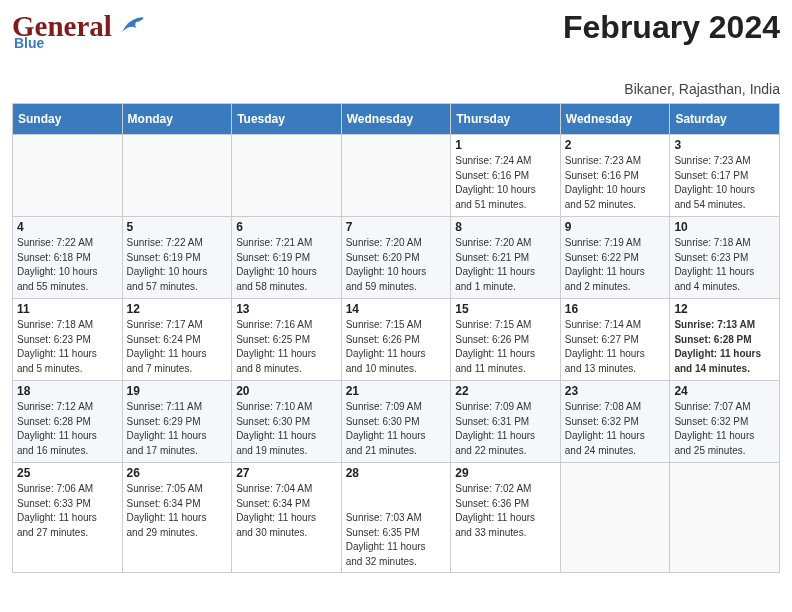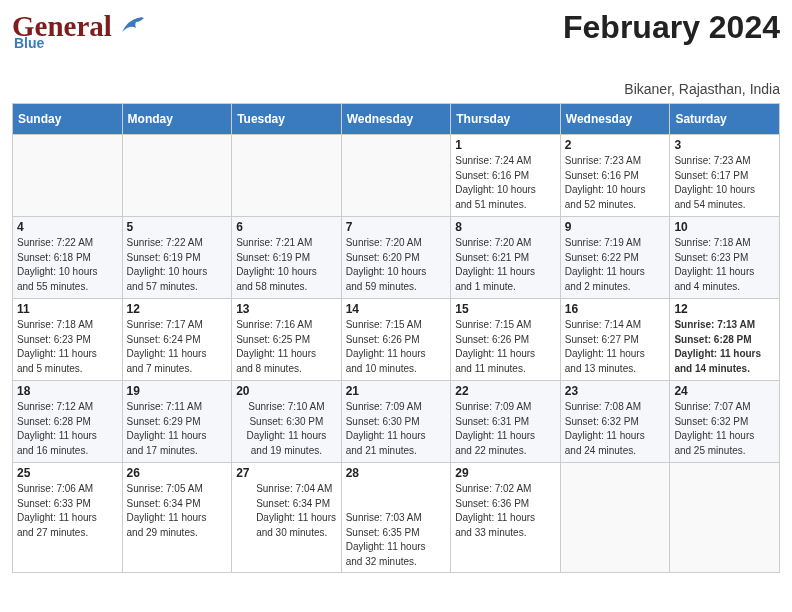--- a/index.html
+++ b/index.html
@@ -255,21 +255,21 @@
           </td>
           <td>
             <div class="day-number">19</div>
             <div class="day-info" style="white-space: pre-line;">Sunrise: 7:11 AM
 Sunset: 6:29 PM
 Daylight: 11 hours
 and 17 minutes.</div>
           </td>
           <td>
             <div class="day-number">20</div>
-            <div class="day-info" style="white-space: pre-line; text-align: center;">Sunrise: 7:10 AM
+            <div class="day-info" style="white-space: pre-line;">Sunrise: 7:10 AM
 Sunset: 6:30 PM
 Daylight: 11 hours
 and 19 minutes.</div>
           </td>
           <td>
             <div class="day-number">21</div>
             <div class="day-info" style="white-space: pre-line;">Sunrise: 7:09 AM
 Sunset: 6:30 PM
 Daylight: 11 hours
 and 21 minutes.</div>
@@ -306,21 +306,21 @@
           </td>
           <td>
             <div class="day-number">26</div>
             <div class="day-info" style="white-space: pre-line;">Sunrise: 7:05 AM
 Sunset: 6:34 PM
 Daylight: 11 hours
 and 29 minutes.</div>
           </td>
           <td>
             <div class="day-number">27</div>
-            <div class="day-info" style="white-space: pre-line; margin-left: 20px;">Sunrise: 7:04 AM
+            <div class="day-info" style="white-space: pre-line;">Sunrise: 7:04 AM
 Sunset: 6:34 PM
 Daylight: 11 hours
 and 30 minutes.</div>
           </td>
           <td>
             <div class="day-number">28</div>
             <div class="day-info" style="white-space: pre-line; margin-top: 31px;">Sunrise: 7:03 AM
 Sunset: 6:35 PM
 Daylight: 11 hours
 and 32 minutes.</div>

